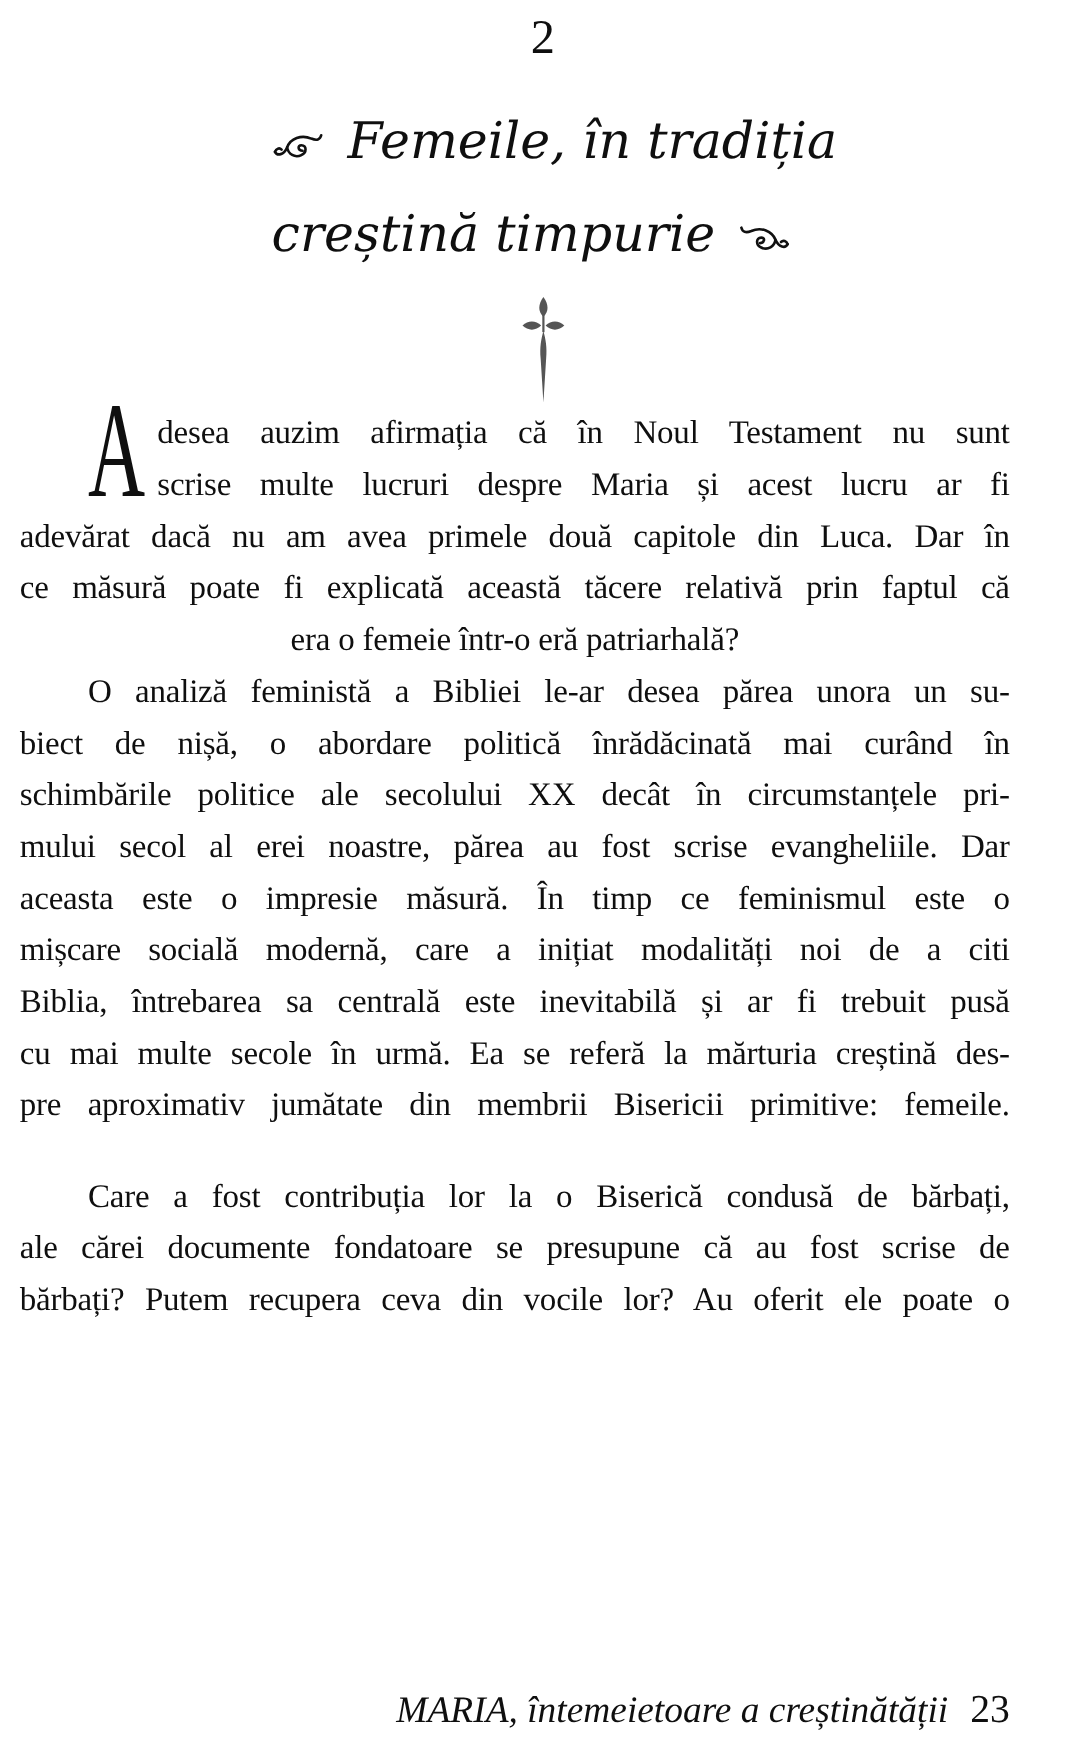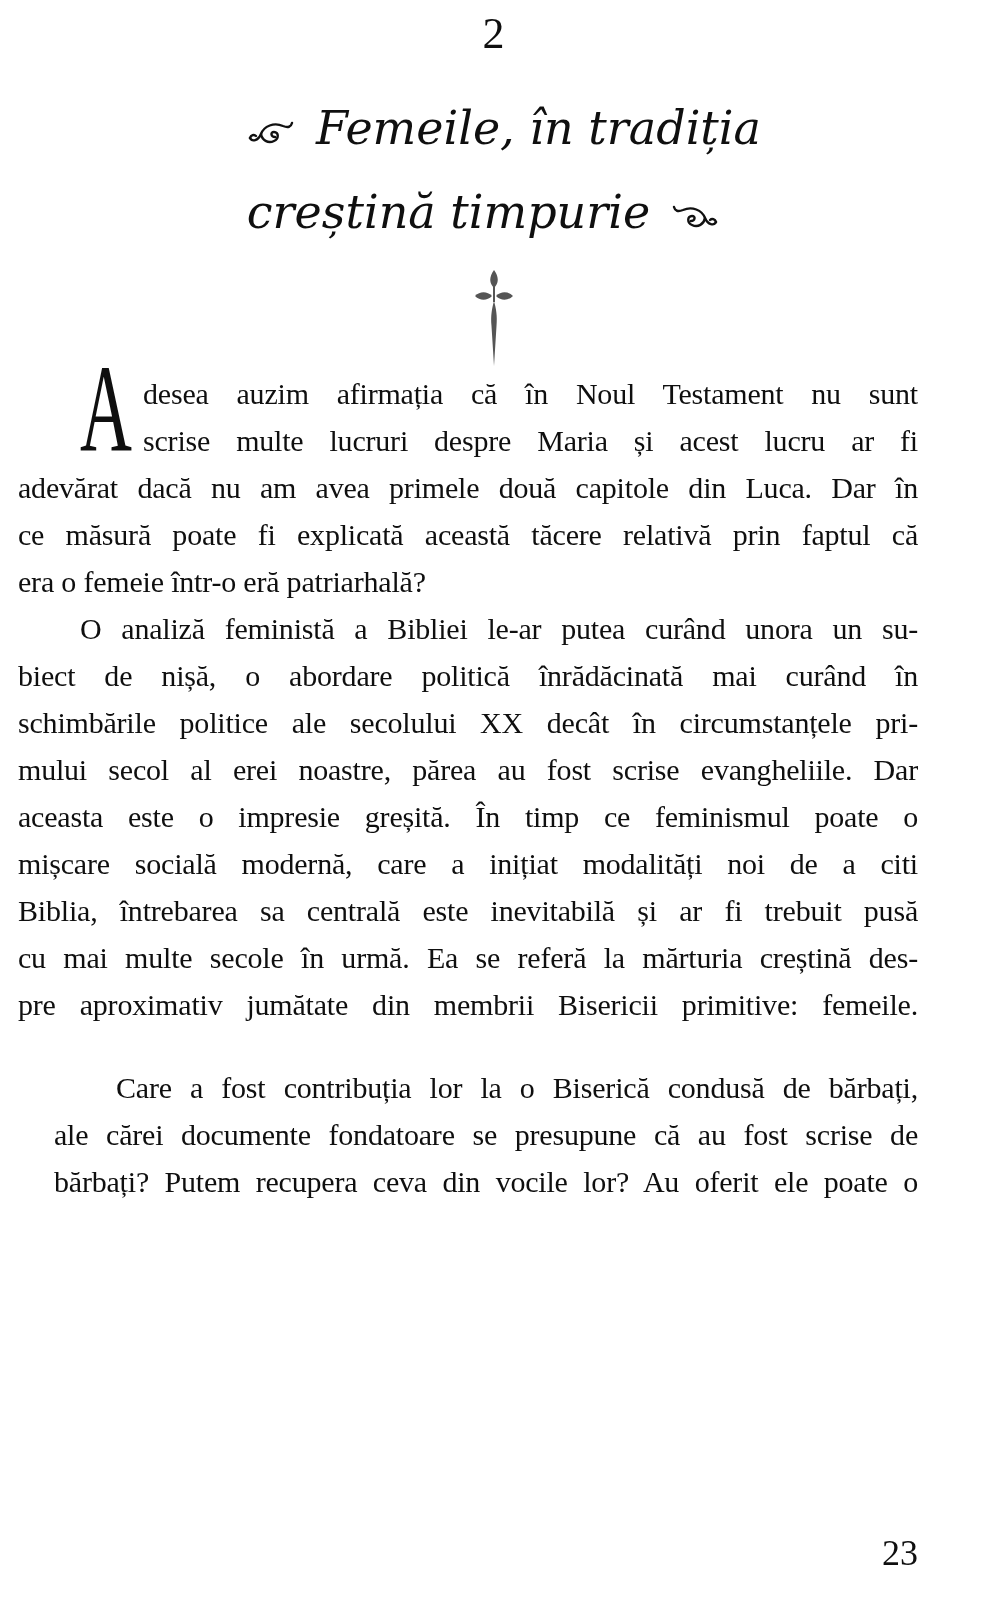--- a/index.html
+++ b/index.html
@@ -49,27 +49,27 @@
   }
   .body-text {
     margin-top: 2px;
     margin-left: 18px;
     margin-right: 69px; 
     font-size: 30px;
     line-height: 47px;
     letter-spacing: -0.2px;
   }
   .para { }
-  .para.spaced-before { margin-top: 36px; margin-left: 36px; }
+  .para.spaced-before { margin-top: 36px; }
   .line {
     height: 47px;
     overflow: hidden;
   }
   .line.jl { text-align: justify; text-align-last: justify; }
-  .line.ll { text-align: left; }
+  .line.ll { text-align: center; }
   .line.indent { padding-left: 62px; }
   .dc-row::after { content: ""; display: block; clear: both; }
   .dropcap {
     float: left;
     margin-left: 62px;
     width: 63px;
     height: 94px;
     font-family: "Liberation Serif", serif;
     font-size: 124px;
     line-height: 78px;
@@ -144,34 +144,35 @@
           <div class="dc-lines">
             <div class="line jl">desea auzim afirmația că în Noul Testament nu sunt</div>
             <div class="line jl">scrise multe lucruri despre Maria și acest lucru ar fi</div>
           </div>
         </div>
         <div class="line jl">adevărat dacă nu am avea primele două capitole din Luca. Dar în</div>
         <div class="line jl">ce măsură poate fi explicată această tăcere relativă prin faptul că</div>
         <div class="line ll">era o femeie într-o eră patriarhală?</div>
       </div>
       <div class="para">
-        <div class="line jl indent">O analiză feministă a Bibliei le-ar putea curând unora un su-</div>
+        <div class="line jl indent">O analiză feministă a Bibliei le-ar desea părea unora un su-</div>
         <div class="line jl">biect de nișă, o abordare politică înrădăcinată mai curând în</div>
         <div class="line jl">schimbările politice ale secolului XX decât în circumstanțele pri-</div>
         <div class="line jl">mului secol al erei noastre, părea au fost scrise evangheliile. Dar</div>
-        <div class="line jl">aceasta este o impresie greșită. În timp ce feminismul poate o</div>
+        <div class="line jl">aceasta este o impresie măsură. În timp ce feminismul este o</div>
         <div class="line jl">mișcare socială modernă, care a inițiat modalități noi de a citi</div>
         <div class="line jl">Biblia, întrebarea sa centrală este inevitabilă și ar fi trebuit pusă</div>
         <div class="line jl">cu mai multe secole în urmă. Ea se referă la mărturia creștină des-</div>
         <div class="line jl">pre aproximativ jumătate din membrii Bisericii primitive: femeile.</div>
       </div>
       <div class="para spaced-before">
         <div class="line jl indent">Care a fost contribuția lor la o Biserică condusă de bărbați,</div>
         <div class="line jl">ale cărei documente fondatoare se presupune că au fost scrise de</div>
         <div class="line jl">bărbați? Putem recupera ceva din vocile lor? Au oferit ele poate o</div>
       </div>
     </div>
 
   <div class="page-footer">
+    <span class="running-title">MARIA, întemeietoare a creștinătății</span>
     <span class="page-number">23</span>
   </div>
 
 </div>
 
 </body></html>

